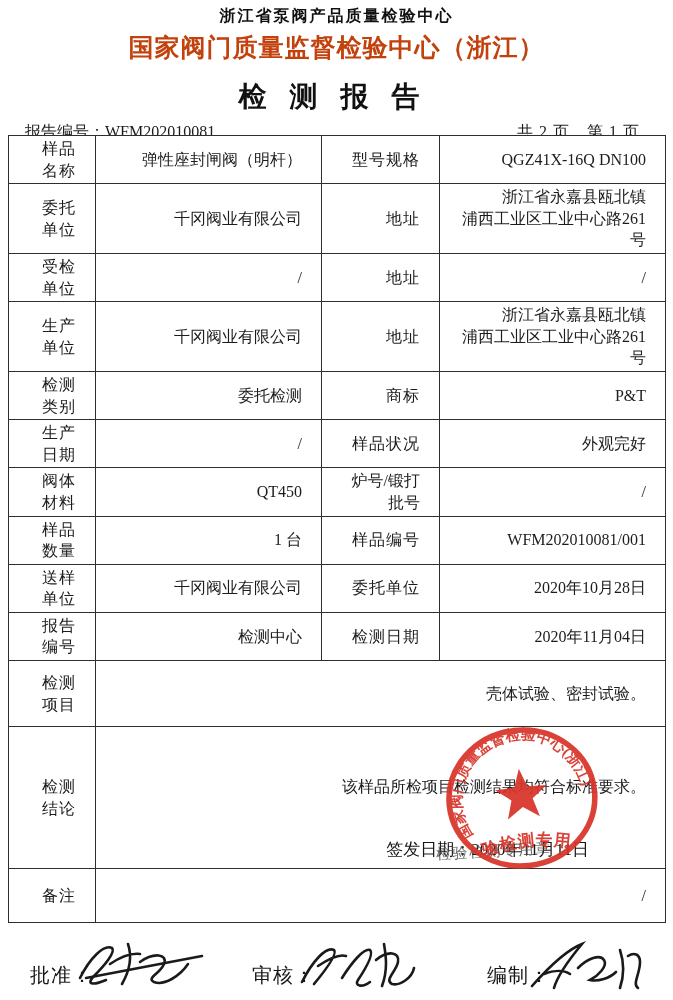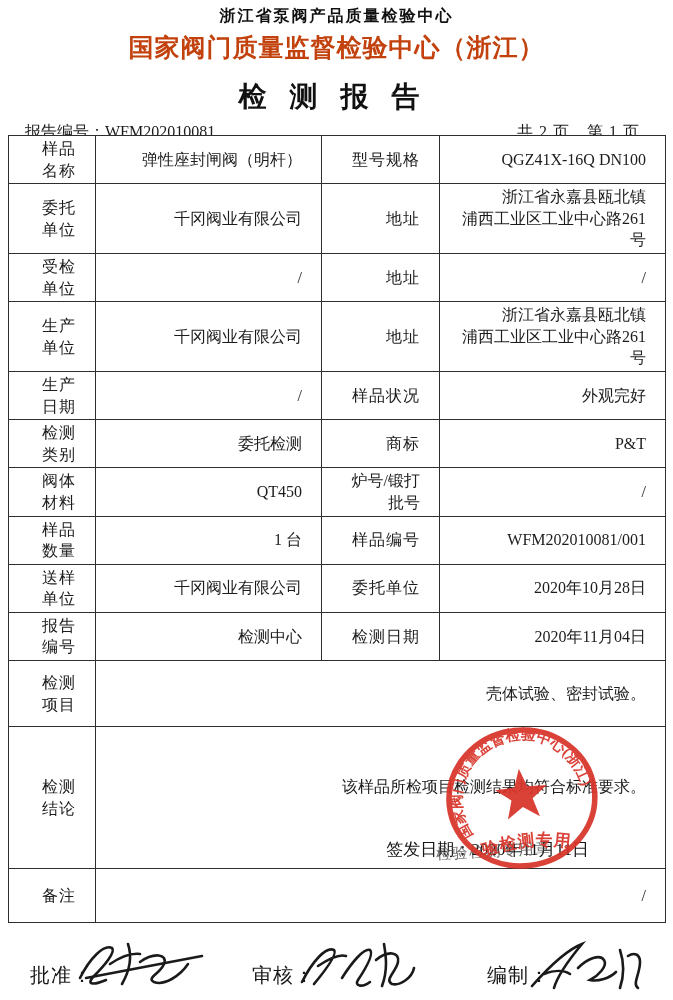--- a/index.html
+++ b/index.html
@@ -117,30 +117,30 @@
       <td class="val">/</td>
     </tr>
     <tr style="height:47px">
       <td class="lbl">生产单位</td>
       <td class="val">千冈阀业有限公司</td>
       <td class="lbl">地址</td>
       <td class="val">浙江省永嘉县瓯北镇
 浦西工业区工业中心路261号</td>
     </tr>
     <tr style="height:47px">
-      <td class="lbl">生产日期</td>
-      <td class="val">/</td>
-      <td class="lbl">样品状况</td>
-      <td class="val">外观完好</td>
-    </tr>
-    <tr style="height:47px">
       <td class="lbl">检测类别</td>
       <td class="val">委托检测</td>
       <td class="lbl">商标</td>
       <td class="val">P&amp;T</td>
+    </tr>
+    <tr style="height:47px">
+      <td class="lbl">生产日期</td>
+      <td class="val">/</td>
+      <td class="lbl">样品状况</td>
+      <td class="val">外观完好</td>
     </tr>
     <tr style="height:47px">
       <td class="lbl">阀体材料</td>
       <td class="val">QT450</td>
       <td class="lbl" style="letter-spacing:0">炉号/锻打批号</td>
       <td class="val">/</td>
     </tr>
     <tr style="height:46px">
       <td class="lbl">样品数量</td>
       <td class="val">1 台</td>

